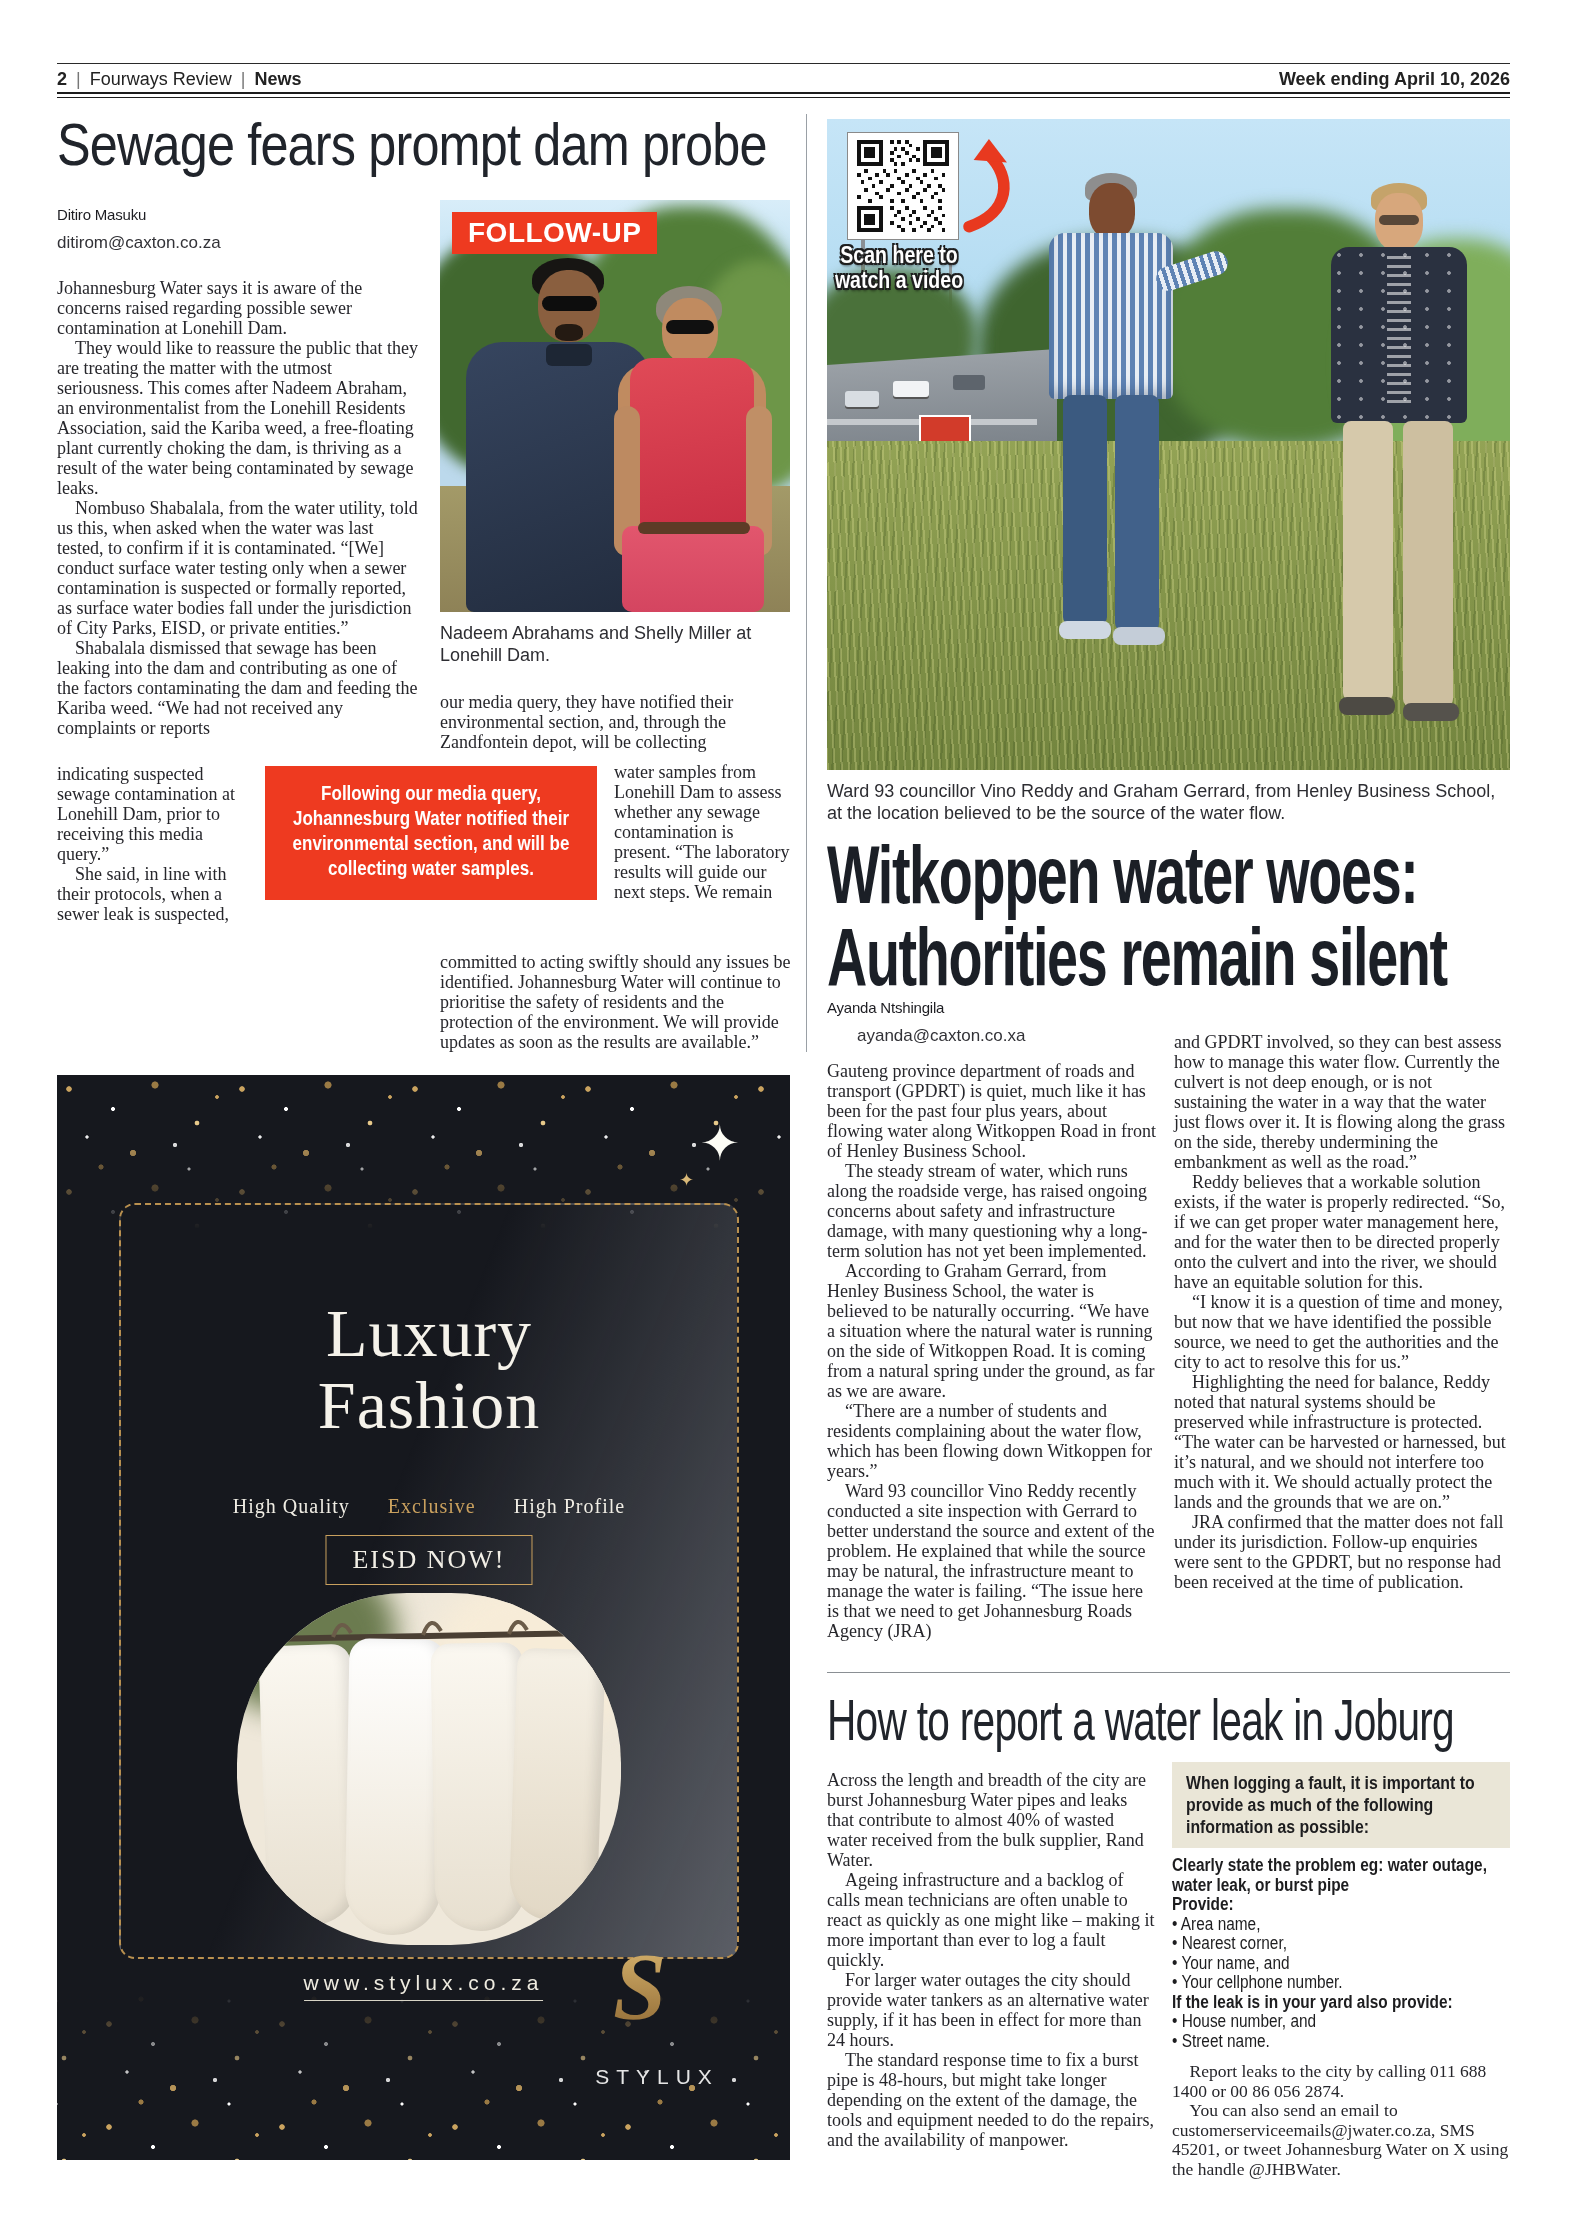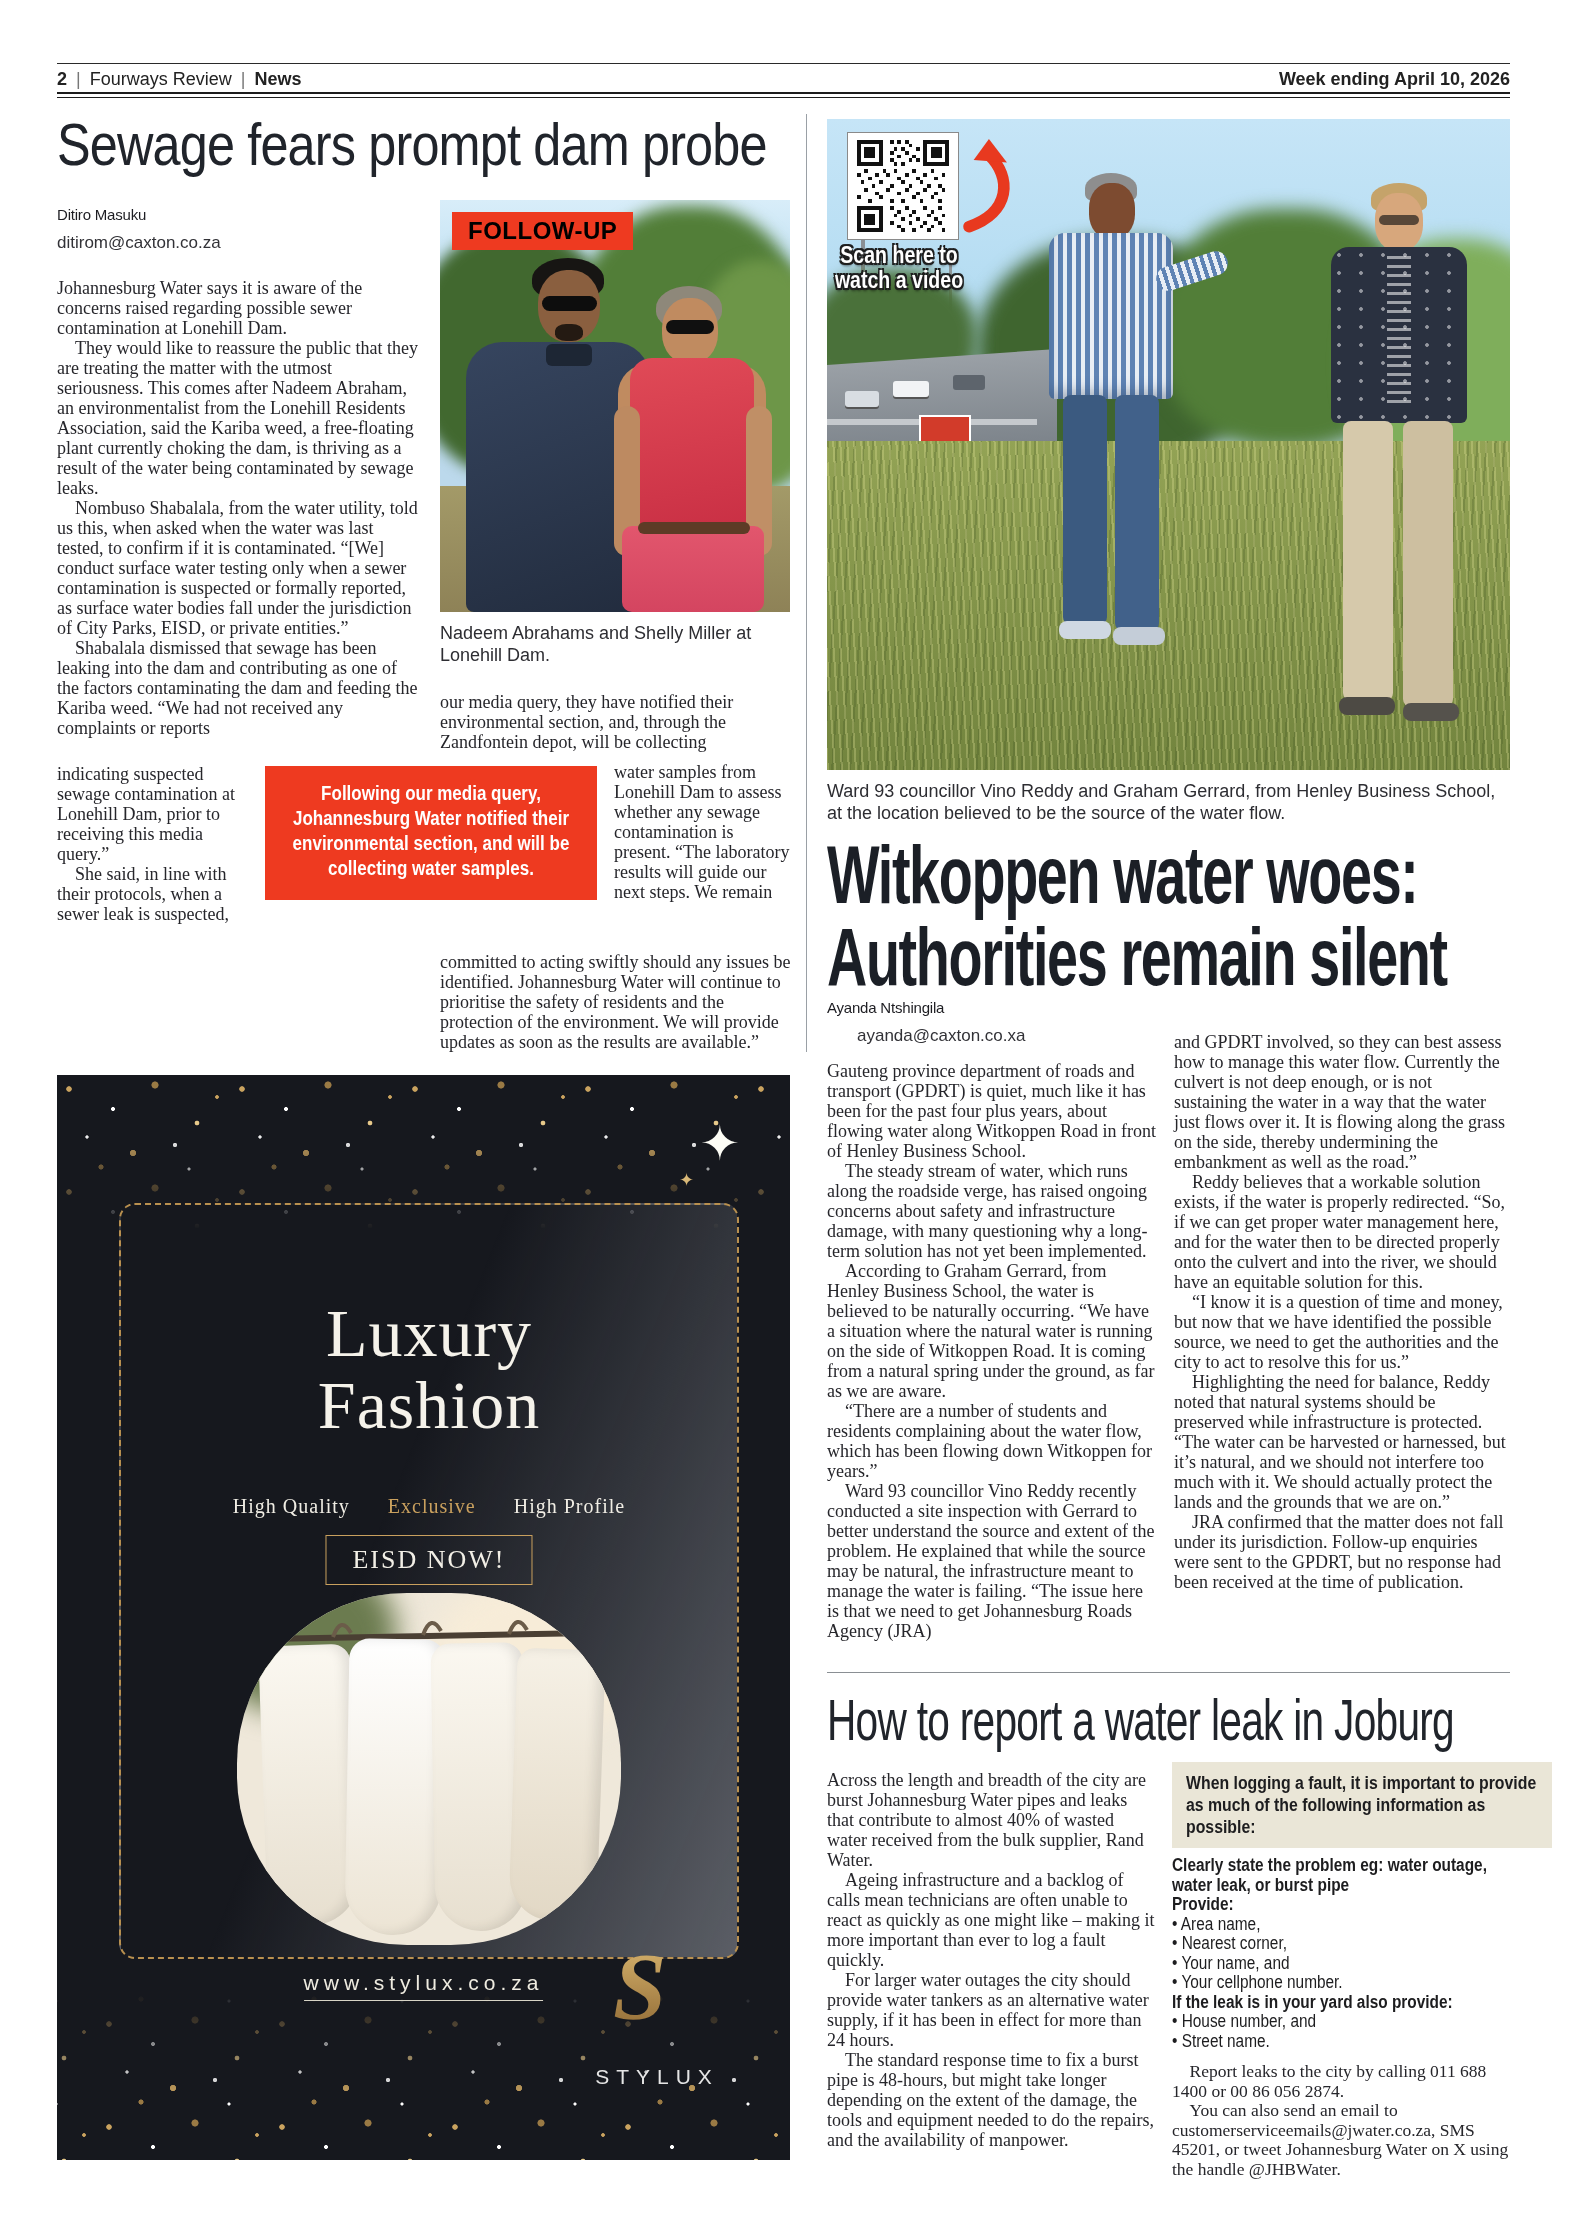--- a/index.html
+++ b/index.html
@@ -94,21 +94,21 @@
         <div class="abs" style="left:48px;top:0;width:66px;height:44px;background:#8e887a;border-radius:50% 50% 42% 42%;"></div>
         <div class="abs" style="left:54px;top:12px;width:56px;height:66px;background:#c08b60;border-radius:46%;"></div>
         <div class="abs" style="left:58px;top:34px;width:48px;height:14px;background:#101010;border-radius:8px;"></div>
         <div class="abs" style="left:10px;top:78px;width:148px;height:60px;background:#c08b60;border-radius:30px 30px 0 0;"></div>
         <div class="abs" style="left:22px;top:72px;width:124px;height:172px;background:linear-gradient(170deg,#e04a57,#c92f44);border-radius:22px 22px 5px 5px;"></div>
         <div class="abs" style="left:6px;top:120px;width:26px;height:150px;background:#bd8a61;border-radius:13px;"></div>
         <div class="abs" style="left:138px;top:120px;width:26px;height:150px;background:#c08f66;border-radius:13px;"></div>
         <div class="abs" style="left:14px;top:240px;width:142px;height:86px;background:linear-gradient(#e2566d,#d44560);border-radius:10px;"></div>
         <div class="abs" style="left:30px;top:236px;width:112px;height:12px;background:#5d3b26;border-radius:6px;"></div>
       </div>
-      <div class="abs redbox" style="left:12px;top:12px;padding:5px 16px;color:#000000;font-weight:bold;font-size:24px;letter-spacing:.5px;">FOLLOW-UP</div>
+      <div class="abs redbox" style="left:12px;top:12px;padding:5px 16px;color:#ffffff;font-weight:bold;font-size:28px;letter-spacing:.5px;">FOLLOW-UP</div>
     </div>
     <div class="abs caption" style="left:383px;top:510px;width:330px;">Nadeem Abrahams and Shelly Miller at Lonehill Dam.</div>
 
     <div class="abs body-text" style="left:383px;top:580px;width:352px;">our media query, they have notified their environmental section, and, through the Zandfontein depot, will be collecting</div>
     <div class="abs body-text" style="left:557px;top:650px;width:176px;">water samples from Lonehill Dam to assess whether any sewage contamination is present. “The laboratory results will guide our next steps. We remain</div>
     <div class="abs body-text" style="left:383px;top:840px;width:352px;">committed to acting swiftly should any issues be identified. Johannesburg Water will continue to prioritise the safety of residents and the protection of the environment. We will provide updates as soon as the results are available.”</div>
 
     <div class="abs redbox" style="left:208px;top:654px;width:332px;height:134px;">
       <div class="sqz" style="--s:.85;padding:15px 12px 0 12px;box-sizing:border-box;text-align:center;color:#fff;font-weight:bold;font-size:20px;line-height:25px;">Following our media query, Johannesburg Water notified their environmental section, and will be collecting water samples.</div>
     </div>
@@ -194,21 +194,21 @@
     <div class="abs hrule" style="left:0;top:1553px;width:683px;"></div>
   </section>
 
   <section class="abs" style="left:827px;top:1690px;width:683px;height:510px;">
     <div class="headline sqz" style="--s:.7;position:absolute;left:0;top:0;font-size:58px;">How to report a water leak in Joburg</div>
     <div class="abs body-text" style="left:0;top:80px;width:330px;">Across the length and breadth of the city are burst Johannesburg Water pipes and leaks that contribute to almost 40% of wasted water received from the bulk supplier, Rand Water.
  Ageing infrastructure and a backlog of calls mean technicians are often unable to react as quickly as one might like – making it more important than ever to log a fault quickly.
  For larger water outages the city should provide water tankers as an alternative water supply, if it has been in effect for more than 24 hours.
  The standard response time to fix a burst pipe is 48-hours, but might take longer depending on the extent of the damage, the tools and equipment needed to do the repairs, and the availability of manpower.</div>
 
-    <div class="abs" style="left:345px;top:72px;width:380px;background:#eae6d7;box-sizing:border-box;padding:10px 14px;">
+    <div class="abs" style="left:345px;top:72px;width:338px;background:#eae6d7;box-sizing:border-box;padding:10px 14px;">
       <div class="sqz flow" style="--s:.88;font-weight:bold;font-size:18px;line-height:22px;color:#1d1d1f;">When logging a fault, it is important to provide as much of the following information as possible:</div>
     </div>
 
     <div class="abs" style="left:345px;top:166px;width:338px;">
       <div class="sqz" style="--s:.88;font-size:17.5px;line-height:19.5px;color:#1d1d1f;">
         <div class="info-bold">Clearly state the problem eg: water outage, water leak, or burst pipe</div>
         <div class="info-bold">Provide:</div>
         <div>• Area name,</div>
         <div>• Nearest corner,</div>
         <div>• Your name, and</div>

